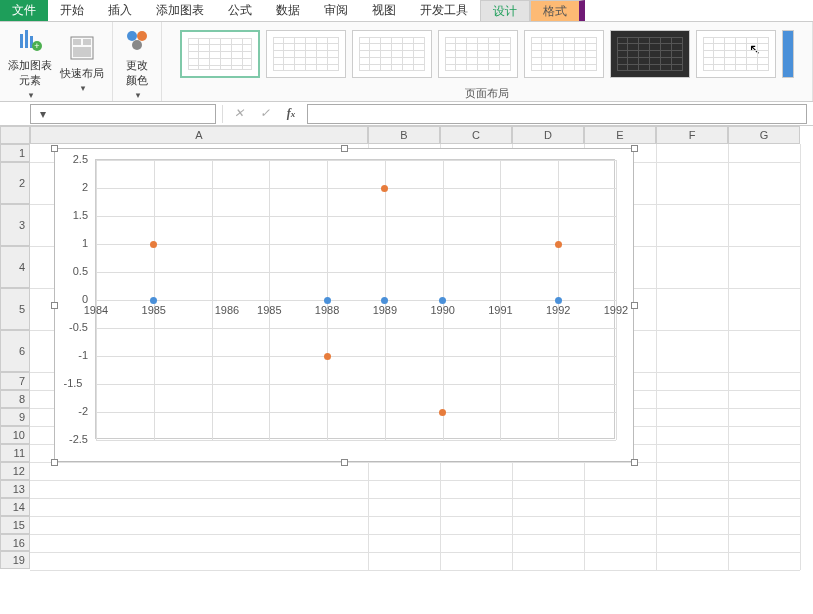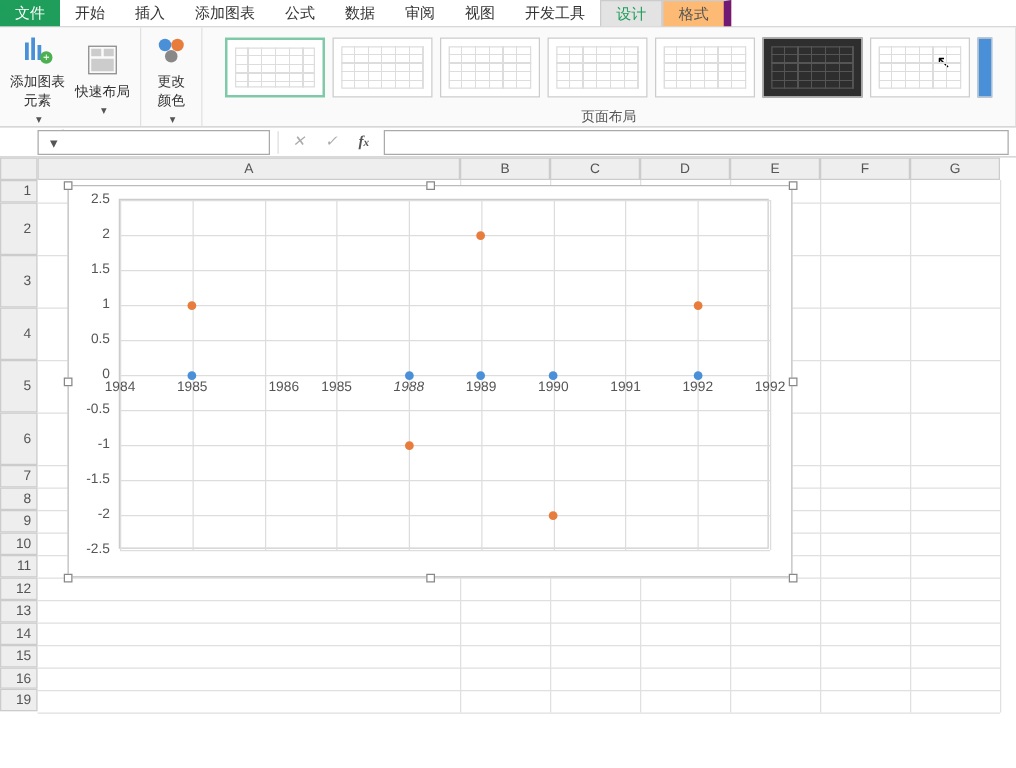--- a/index.html
+++ b/index.html
@@ -221,21 +221,21 @@
         <div class="hline" style="top: 426px; width: 770px;"></div>
       </div>
 
     <div class="chart-obj" id="chartobj" style="left: 24px; top: 4px; width: 580px; height: 314px;">
       <div class="plot" id="plot" style="left: 40px; top: 10px; width: 520px; height: 280px; border: 1px solid rgb(204, 204, 204);">
           <div class="gridline" style="left: 0px; top: 280px; width: 520px; height: 1px;"></div>
           <div class="axis-text" style="right: 526px; top: 273px; width: 30px; text-align: right;">-2.5</div>
           <div class="gridline" style="left: 0px; top: 252px; width: 520px; height: 1px;"></div>
           <div class="axis-text" style="right: 526px; top: 245px; width: 30px; text-align: right;">-2</div>
           <div class="gridline" style="left: 0px; top: 224px; width: 520px; height: 1px;"></div>
-          <div class="axis-text" style="right: 526px; top: 217px; width: 30px; text-align: right;">-1.5</div>
+          <div class="axis-text" style="right: 526px; top: 217px; width: 30px; text-align: center;">-1.5</div>
           <div class="gridline" style="left: 0px; top: 196px; width: 520px; height: 1px;"></div>
           <div class="axis-text" style="right: 526px; top: 189px; width: 30px; text-align: right;">-1</div>
           <div class="gridline" style="left: 0px; top: 168px; width: 520px; height: 1px;"></div>
           <div class="axis-text" style="right: 526px; top: 161px; width: 30px; text-align: right;">-0.5</div>
           <div class="gridline" style="left: 0px; top: 140px; width: 520px; height: 1px;"></div>
           <div class="axis-text" style="right: 526px; top: 133px; width: 30px; text-align: right;">0</div>
           <div class="gridline" style="left: 0px; top: 112px; width: 520px; height: 1px;"></div>
           <div class="axis-text" style="right: 526px; top: 105px; width: 30px; text-align: right;">0.5</div>
           <div class="gridline" style="left: 0px; top: 84px; width: 520px; height: 1px;"></div>
           <div class="axis-text" style="right: 526px; top: 77px; width: 30px; text-align: right;">1</div>
@@ -247,21 +247,21 @@
           <div class="axis-text" style="right: 526px; top: -7px; width: 30px; text-align: right;">2.5</div>
           <div class="gridline" style="top: 0px; left: 0px; height: 280px; width: 1px;"></div>
           <div class="axis-text" style="left: -15px; top: 144px; width: 30px; text-align: center;">1984</div>
           <div class="gridline" style="top: 0px; left: 57.7778px; height: 280px; width: 1px;"></div>
           <div class="axis-text" style="left: 42.7778px; top: 144px; width: 30px; text-align: center;">1985</div>
           <div class="gridline" style="top: 0px; left: 115.556px; height: 280px; width: 1px;"></div>
           <div class="axis-text" style="left: 116px; top: 144px; width: 30px; text-align: center;">1986</div>
           <div class="gridline" style="top: 0px; left: 173.333px; height: 280px; width: 1px;"></div>
           <div class="axis-text" style="left: 158.333px; top: 144px; width: 30px; text-align: center;">1985</div>
           <div class="gridline" style="top: 0px; left: 231.111px; height: 280px; width: 1px;"></div>
-          <div class="axis-text" style="left: 216.111px; top: 144px; width: 30px; text-align: center; font-style: italic;">1988</div>
+          <div class="axis-text" style="left: 216.111px; top: 144px; width: 30px; text-align: center;">1988</div>
           <div class="gridline" style="top: 0px; left: 288.889px; height: 280px; width: 1px;"></div>
           <div class="axis-text" style="left: 273.889px; top: 144px; width: 30px; text-align: center;">1989</div>
           <div class="gridline" style="top: 0px; left: 346.667px; height: 280px; width: 1px;"></div>
           <div class="axis-text" style="left: 331.667px; top: 144px; width: 30px; text-align: center;">1990</div>
           <div class="gridline" style="top: 0px; left: 404.444px; height: 280px; width: 1px;"></div>
           <div class="axis-text" style="left: 389.444px; top: 144px; width: 30px; text-align: center;">1991</div>
           <div class="gridline" style="top: 0px; left: 462.222px; height: 280px; width: 1px;"></div>
           <div class="axis-text" style="left: 447.222px; top: 144px; width: 30px; text-align: center;">1992</div>
           <div class="gridline" style="top: 0px; left: 520px; height: 280px; width: 1px;"></div>
           <div class="axis-text" style="left: 505px; top: 144px; width: 30px; text-align: center;">1992</div>

